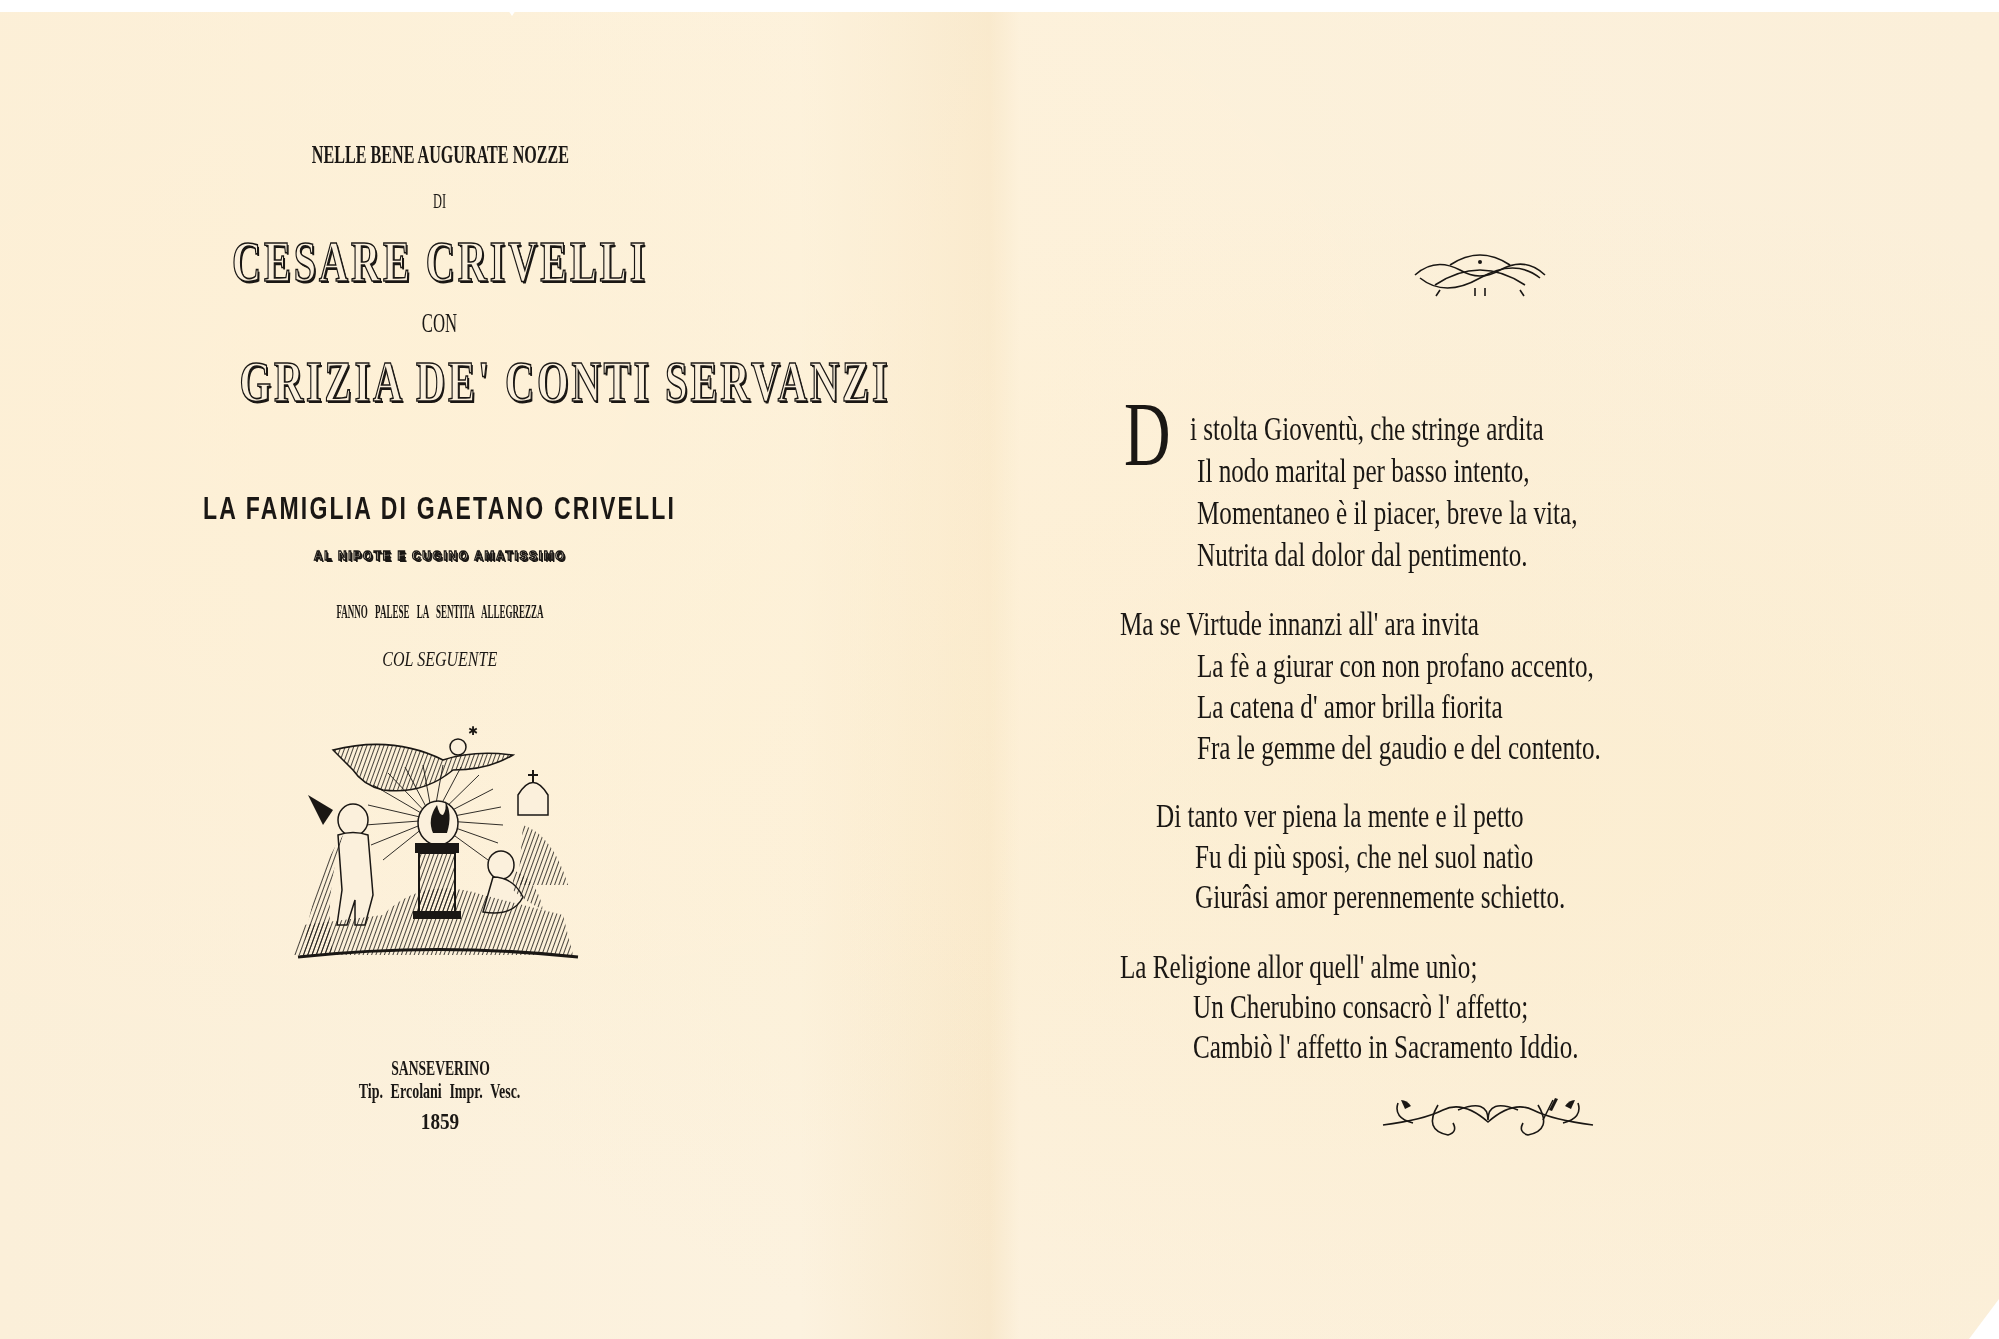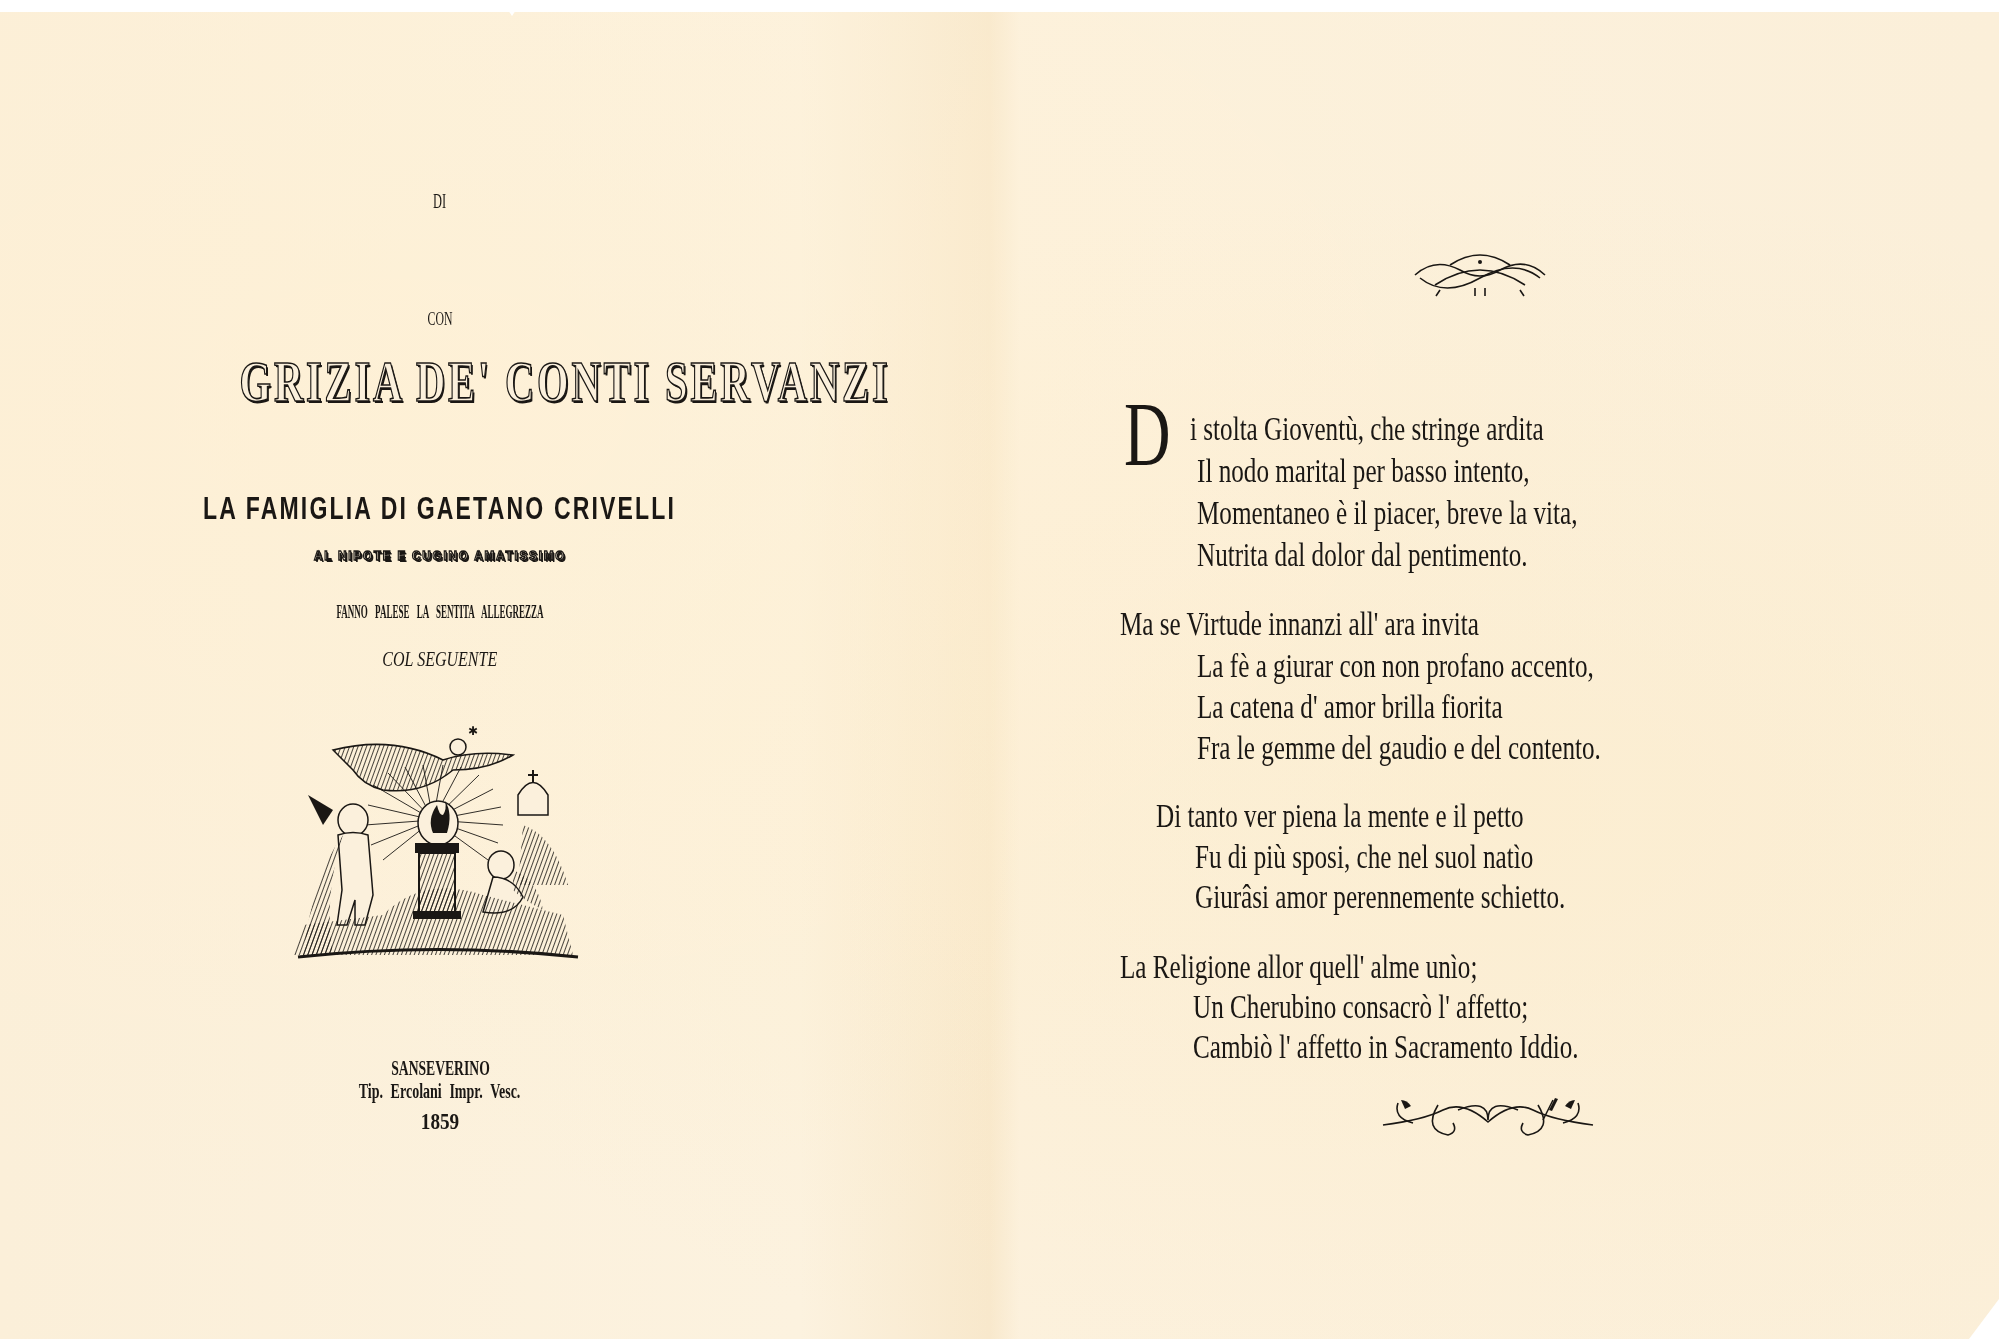--- a/index.html
+++ b/index.html
@@ -65,24 +65,30 @@
     svg { overflow: visible; }
   </style>
 </head>
 <body>
 
 <div class="sheet"></div>
 <div class="nick-top"></div>
 <div class="tear-br"></div>
 
 <div class="col" style="left:100px; top:0; width:680px; height:1339px;">
+  <div class="line" style="top:140px; font-size:26px;">
+    <span class="narrow" style="font-weight:bold; font-family:'Liberation Serif',serif;">NELLE BENE AUGURATE NOZZE</span>
+  </div>
   <div class="line" style="top:190px; font-size:20px;">
     <span class="narrow" style="font-family:'Liberation Serif',serif;">DI</span>
   </div>
-  <div class="line" style="top:308px; font-size:19px;">
+  <div class="line" style="top:230px; font-size:56px;">
+    <span class="narrow ornate" style="transform:scaleX(0.72);">CESARE CRIVELLI</span>
+  </div>
+  <div class="line" style="top:308px; font-size:27px;">
     <span class="narrow" style="font-family:'Liberation Serif',serif;">CON</span>
   </div>
   <div class="line" style="top:348px; font-size:58px;">
     <span class="narrow ornate" style="transform:scaleX(0.7);">GRIZIA DE' CONTI SERVANZI</span>
   </div>
   <div class="line" style="top:490px; font-size:32px; letter-spacing:3px;">
     <span class="narrow" style="transform:scaleX(0.72); font-weight:bold; font-family:'Liberation Sans',sans-serif;">LA FAMIGLIA DI GAETANO CRIVELLI</span>
   </div>
   <div class="line" style="top:548px; font-size:13px;">
     <span class="narrow engraved" style="transform:scaleX(0.9);">AL NIPOTE E CUGINO AMATISSIMO</span>

